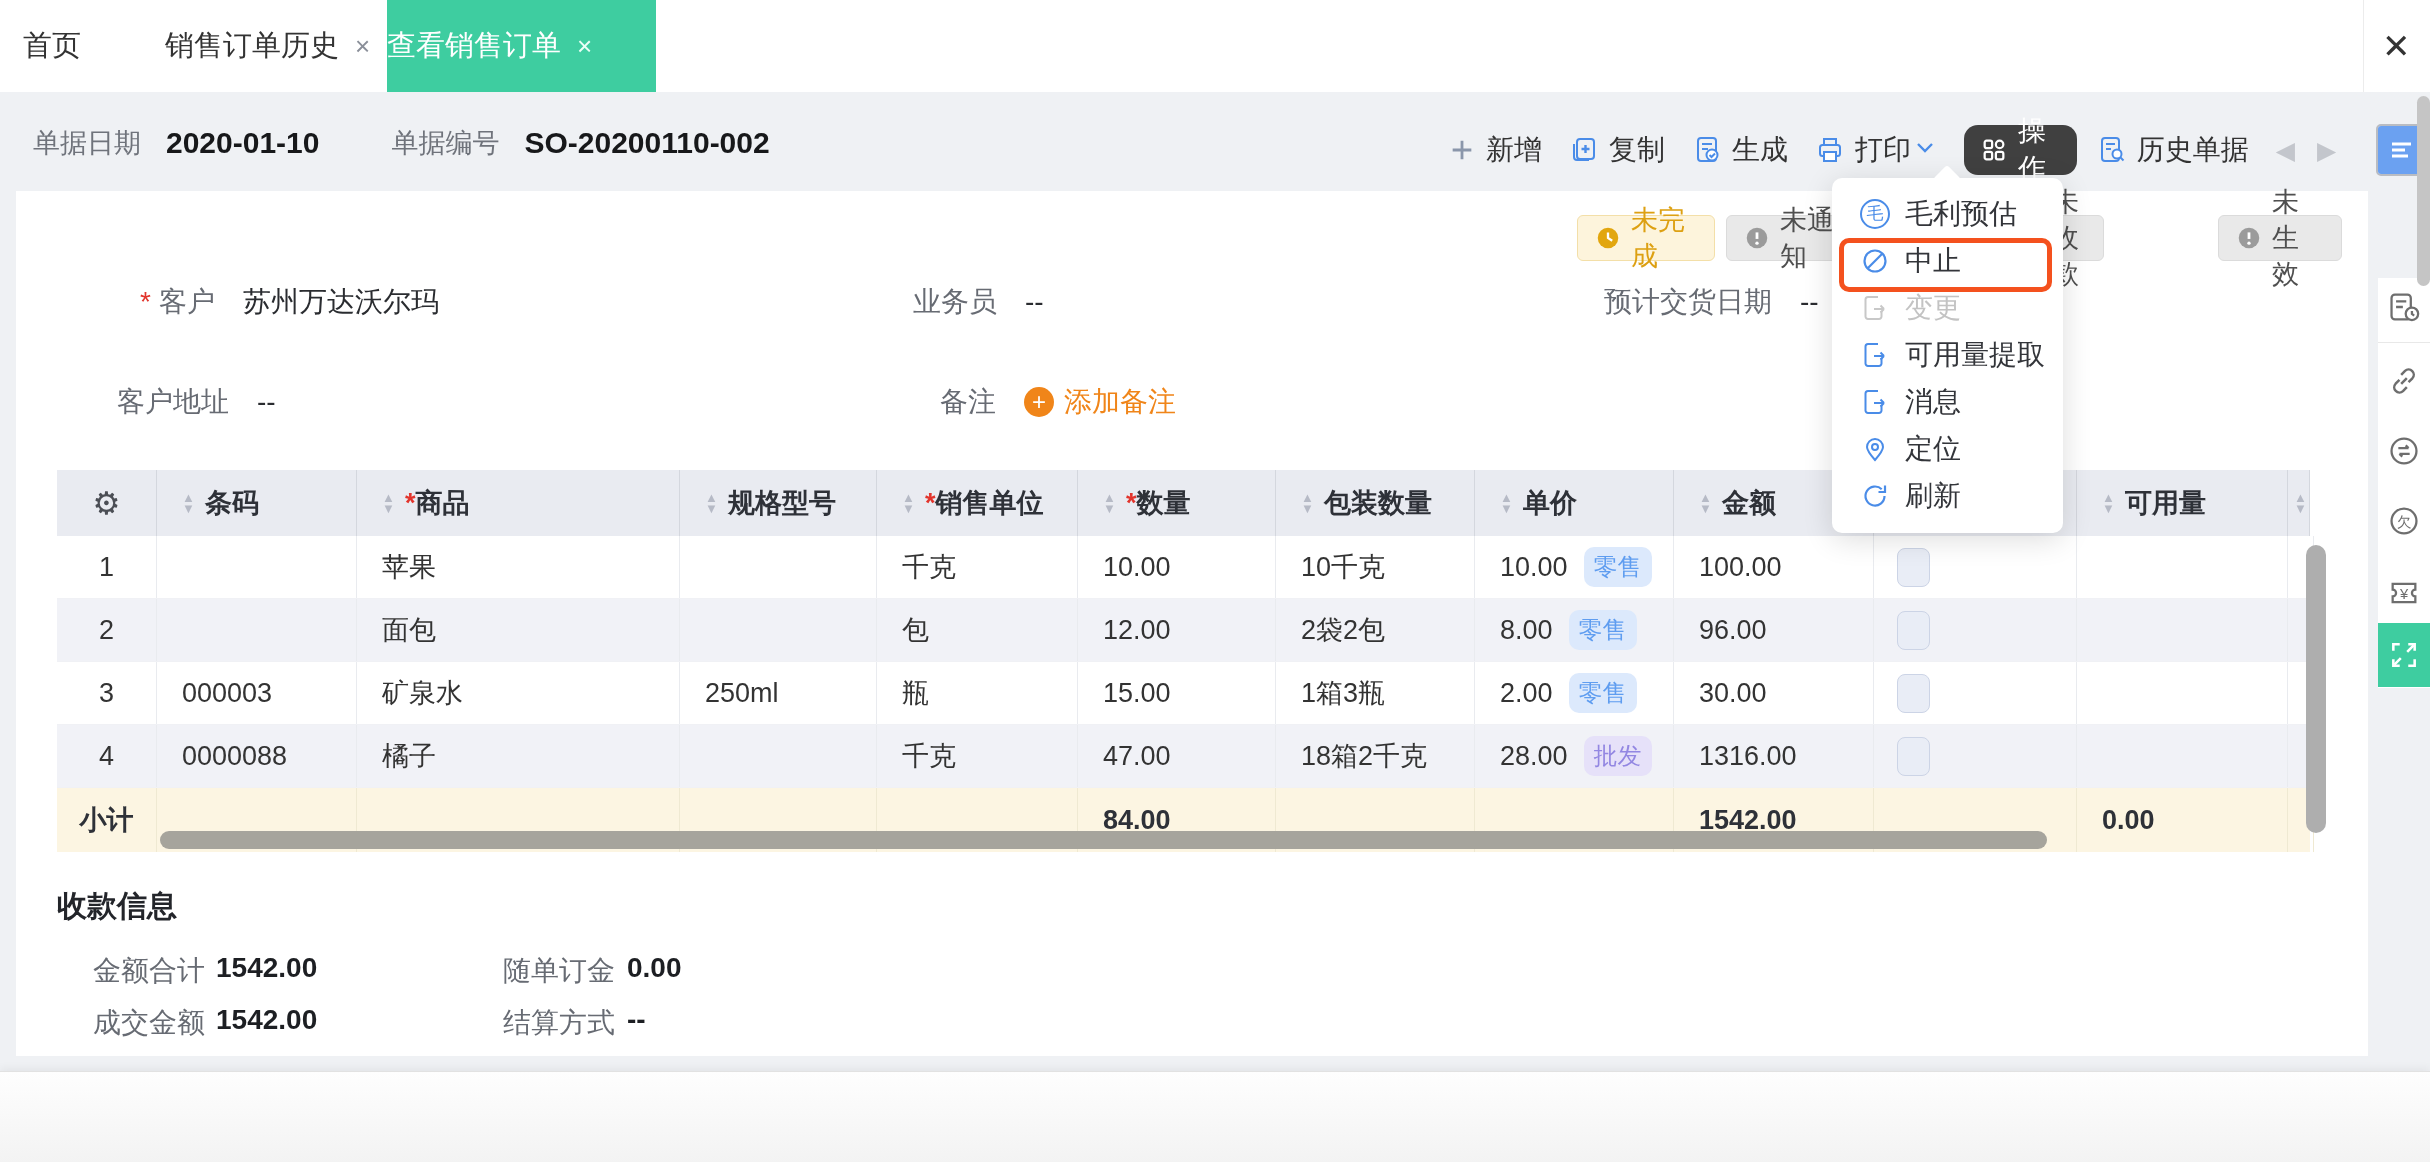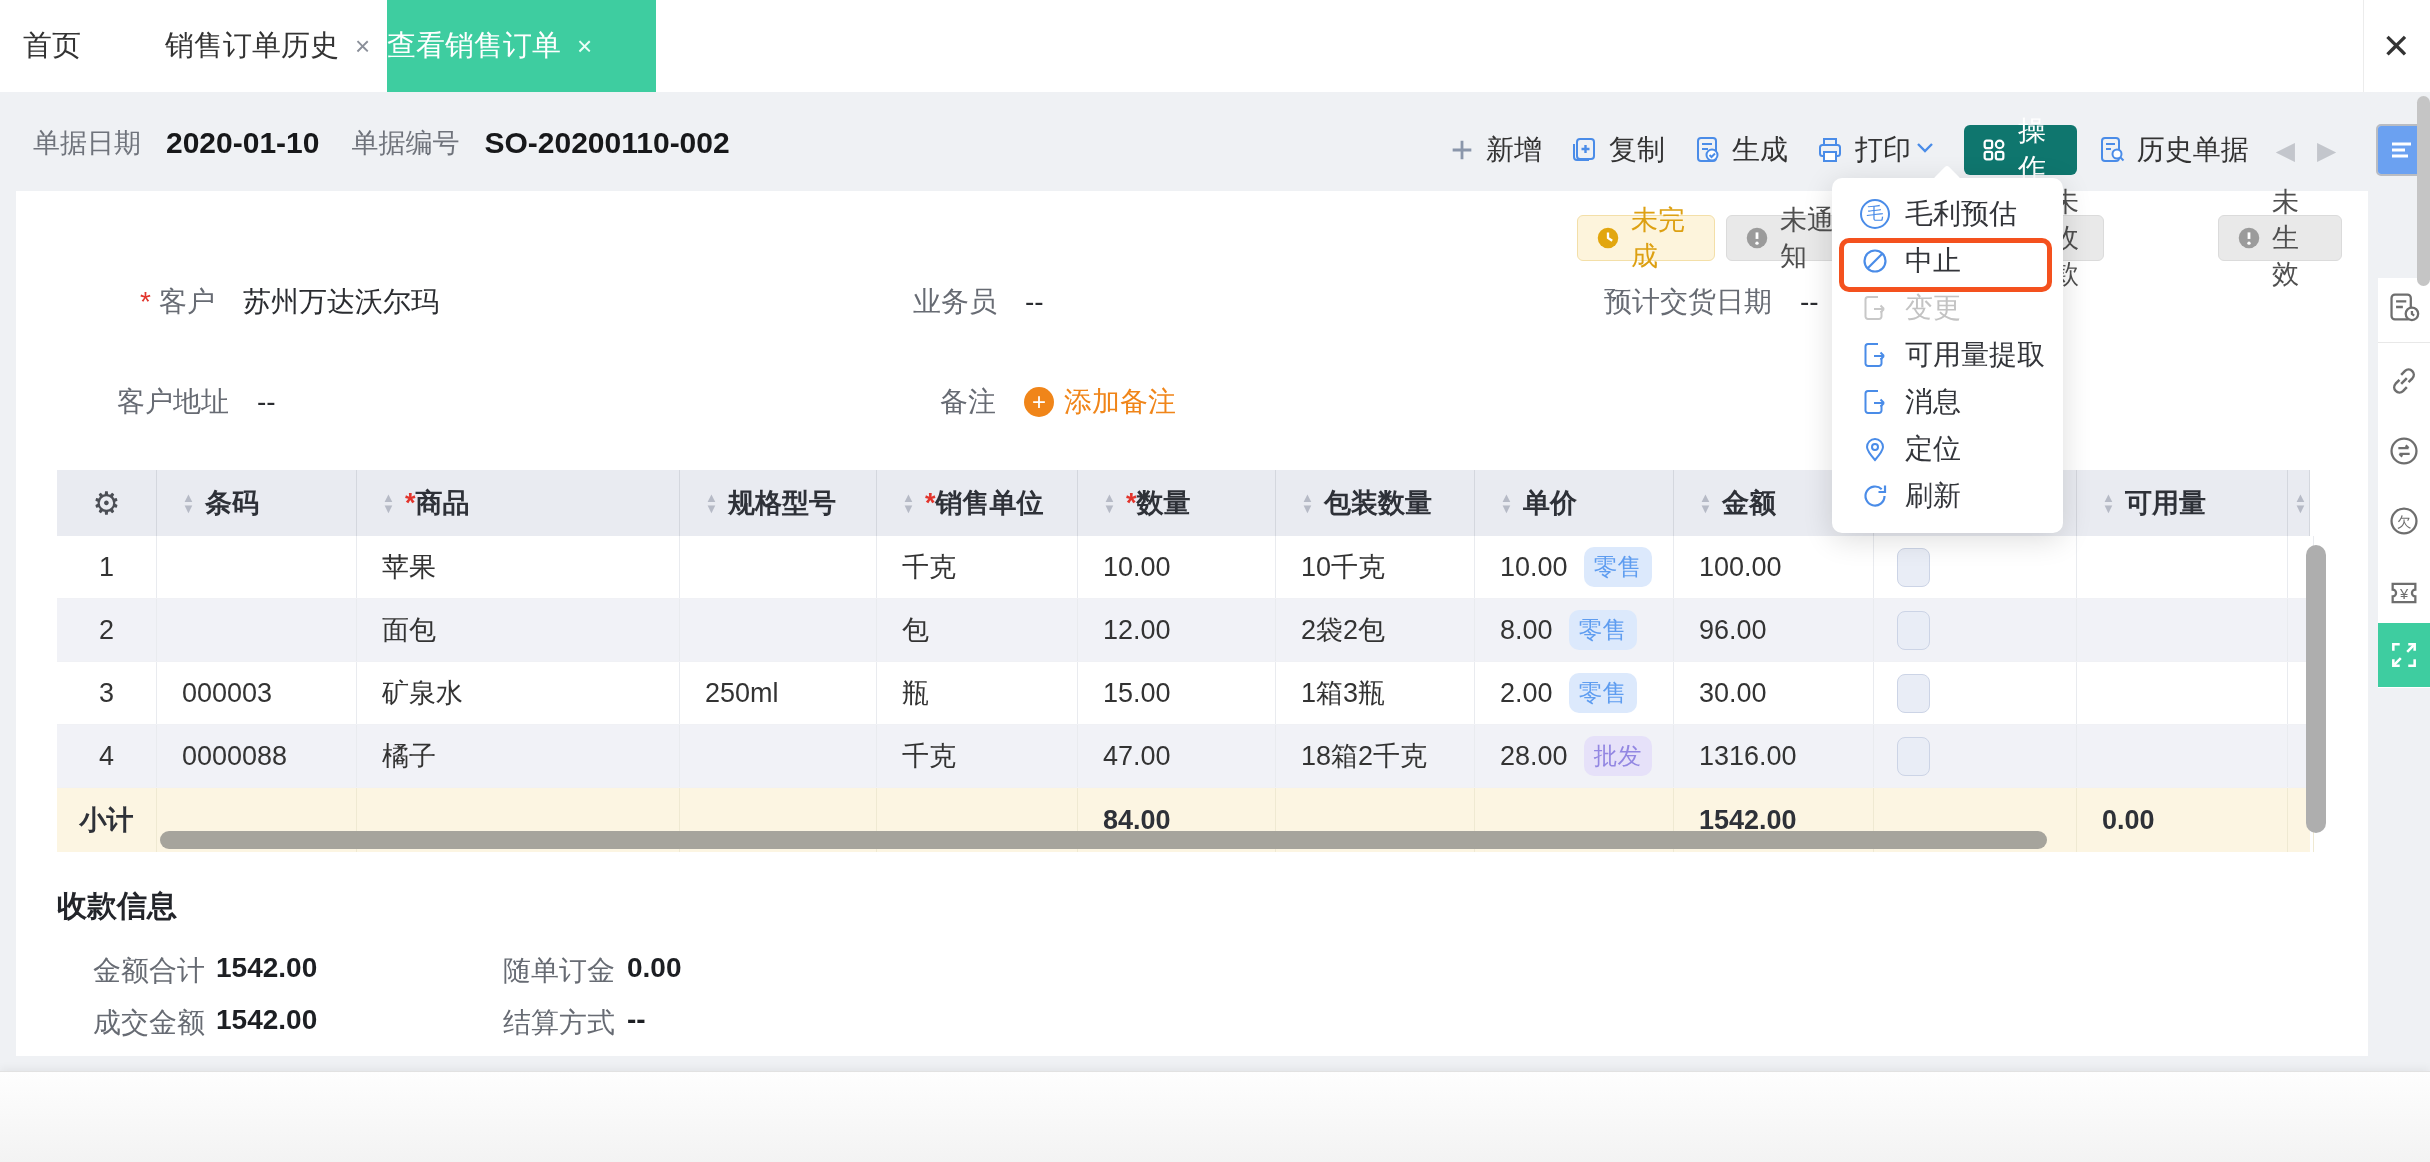--- a/index.html
+++ b/index.html
@@ -15,26 +15,26 @@
   .tab.home{left:23px}
   .tab.history{left:165px}
   .tab.active{left:387px;width:269px;background:#3ecda0;color:#fff}
   .tab.active .x{color:#eafff7}
   .topbar-divider{position:absolute;left:2363px;top:0;width:1px;height:92px;background:#ececec}
   .close-page{position:absolute;left:2382px;top:26px;font-size:34px;color:#333;cursor:pointer}
 
   
   .doc-meta{position:absolute;left:33px;top:125px;display:flex;align-items:center;font-size:27px;color:#6f737b}
   .doc-meta .val{font-size:30px;color:#17181a;font-weight:bold;margin-left:25px}
-  .doc-meta .lbl2{margin-left:32px}
+  .doc-meta .lbl2{margin-left:72px}
   .toolbar{position:absolute;left:1448px;top:122px;height:56px;display:flex;align-items:center;font-size:28px;color:#333;z-index:6}
   .tool{display:flex;align-items:center;gap:10px;margin-right:27px;cursor:pointer;white-space:nowrap}
   .tool svg{display:block}
   .chev{margin-left:-12px;margin-right:27px;cursor:pointer}
-  .action-btn{background:#0f766e;color:#fff;border-radius:6px;height:50px;padding:0 16px;display:flex;align-items:center;gap:10px;margin-right:20px;cursor:pointer}
+  .action-btn{background:#404040;color:#fff;border-radius:14px;height:50px;padding:0 16px;display:flex;align-items:center;gap:10px;margin-right:20px;cursor:pointer}
   .pag{font-size:25px;color:#c3c6cc;margin-right:22px;cursor:pointer}
   .view-toggle{display:flex;border:2px solid #b9bcc2;border-radius:5px;overflow:hidden;margin-left:18px}
   .view-toggle .seg{width:53px;height:48px;display:flex;align-items:center;justify-content:center;cursor:pointer;background:#fff}
   .view-toggle .seg.on{background:#6ba1f1}
 
   
   .card{position:absolute;left:16px;top:191px;width:2352px;height:865px;background:#fff}
 
   
   .badge{position:absolute;top:215px;height:46px;border-radius:6px;display:flex;align-items:center;gap:9px;padding:0 16px;font-size:27px;box-sizing:border-box;z-index:4}

